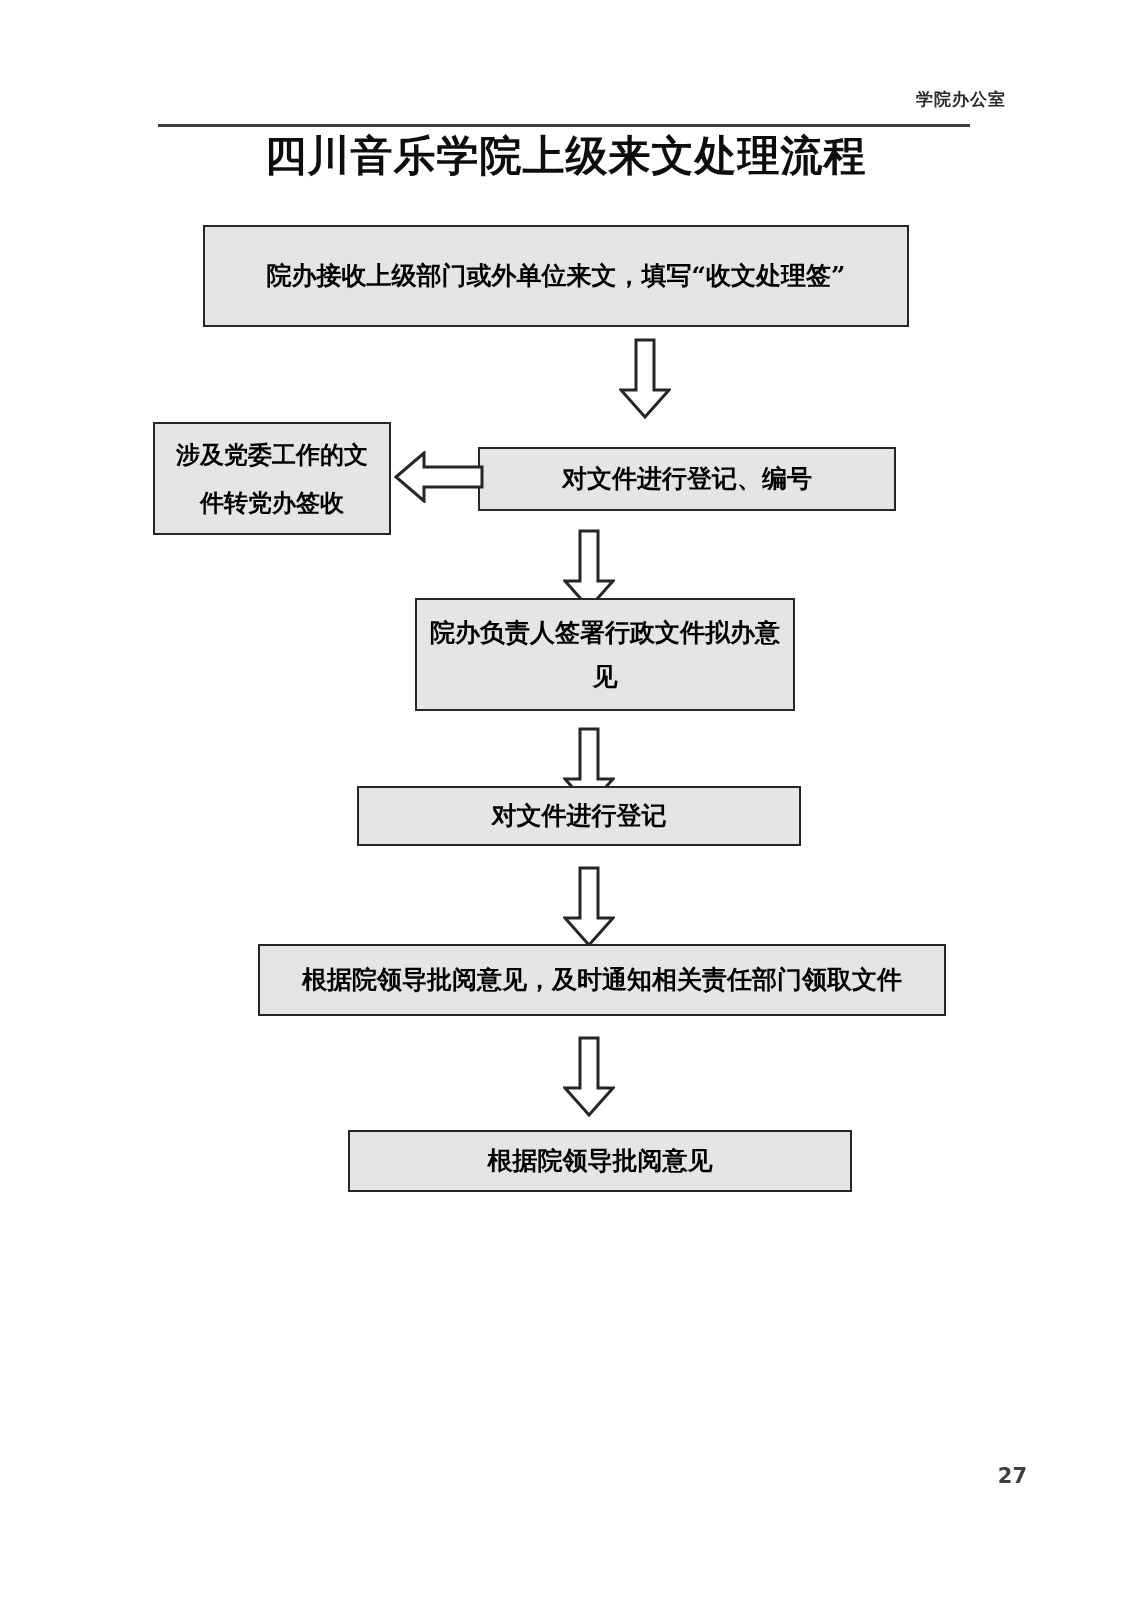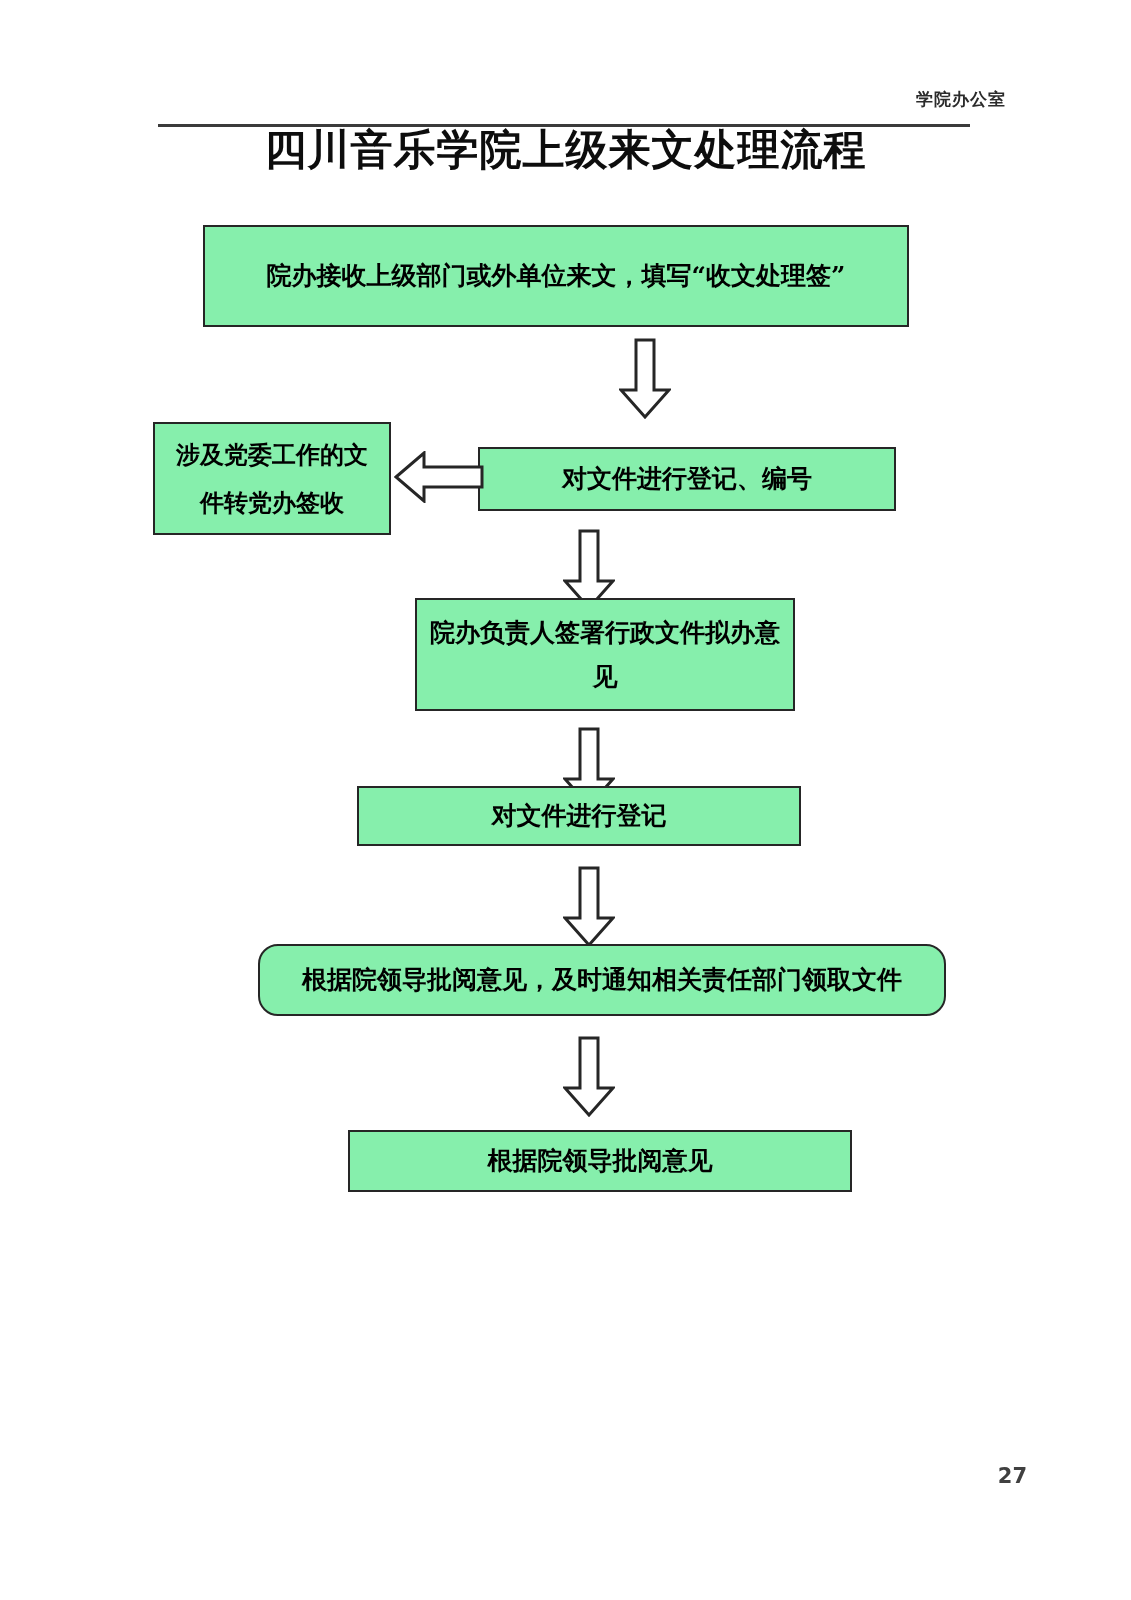--- a/index.html
+++ b/index.html
@@ -38,37 +38,37 @@
     top: 124px;
     width: 812px;
     height: 3px;
     background: #3b3b3b;
   }
 
   
   #page-title {
     position: absolute;
     left: 0;
-    top: 122px;
+    top: 128px;
     width: 1131px;
     text-align: center;
     font-family: "DejaVu Sans", "Liberation Sans", sans-serif;
     font-size: 42px;
     font-weight: bold;
     letter-spacing: 1px;
     color: #0d0d0d;
     white-space: nowrap;
   }
 
   
   .node {
     position: absolute;
     box-sizing: border-box;
     border: 2px solid #262626;
-    background: #86efac;
+    background: #e5e5e5;
     display: flex;
     align-items: center;
     justify-content: center;
     text-align: center;
     font-family: "DejaVu Serif", "Liberation Serif", serif;
     font-size: 25px;
     font-weight: bold;
     line-height: 1.75;
     color: #000000;
     padding: 2px 10px;
@@ -76,21 +76,21 @@
   .node .node-text {
     display: block;
     width: 100%;
   }
 
   #node-receive  { left: 203px; top: 225px;  width: 706px; height: 102px; }
   #node-register { left: 478px; top: 447px;  width: 418px; height: 64px;  }
   #node-party    { left: 153px; top: 422px;  width: 238px; height: 113px; font-size: 24px; line-height: 2.0; }
   #node-sign     { left: 415px; top: 598px;  width: 380px; height: 113px; }
   #node-leader   { left: 357px; top: 786px;  width: 444px; height: 60px;  }
-  #node-notify   { left: 258px; top: 944px;  width: 688px; height: 72px; border-radius: 20px;  }
+  #node-notify   { left: 258px; top: 944px;  width: 688px; height: 72px;  }
   #node-supervise{ left: 348px; top: 1130px; width: 504px; height: 62px;  }
 
   
   .arrow-down {
     position: absolute;
     width: 52px;
     height: 82px;
   }
   .arrow-left {
     position: absolute;

